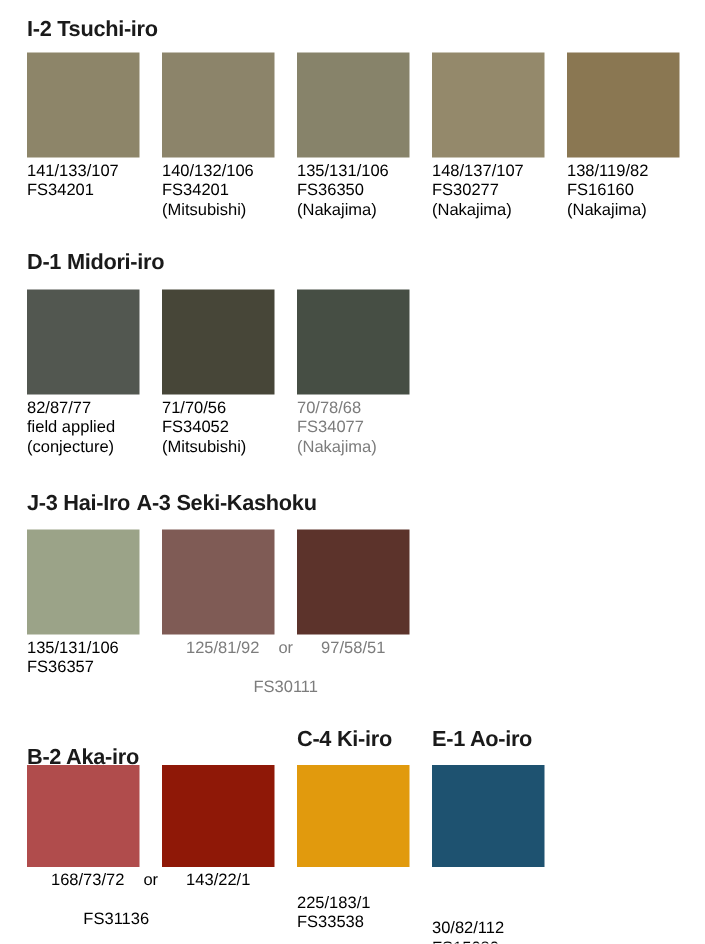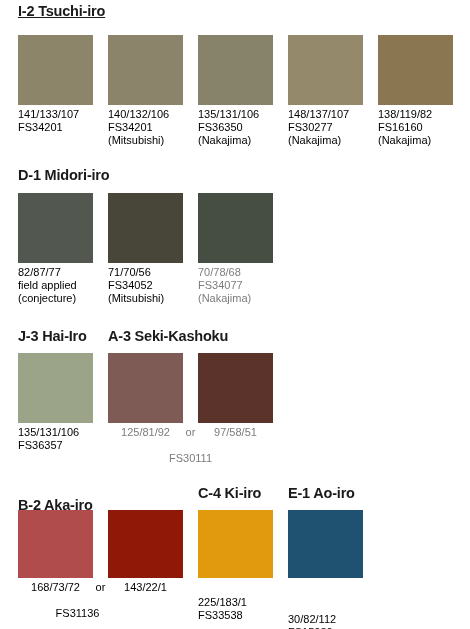--- a/index.html
+++ b/index.html
@@ -59,23 +59,22 @@
   .caption-pair.gray {
     color: #7c7c7c;
   }
   .pair-row {
     position: relative;
     height: 13.2px;
     width: 100%;
   }
   .pair-left {
     position: absolute;
-    left: 0;
-    width: 75px;
-    text-align: center;
+    left: 16px;
+    width: 75px;
   }
   .pair-or {
     position: absolute;
     left: 75px;
     width: 15px;
     text-align: center;
   }
   .pair-right {
     position: absolute;
     left: 90px;
@@ -87,21 +86,21 @@
     width: 75px;
     text-align: center;
     margin-top: 13px;
   }
 </style>
 </head>
 <body>
 
 <div class="sheet">
 
-  <div class="section-heading" style="left:18px; top:3px;text-decoration:underline;">I-2 Tsuchi-iro</div>
+  <div class="section-heading" style="left:18px; top:12px;">I-2 Tsuchi-iro</div>
 
   <div class="swatch" style="left: 18px; top: 35px; background-color: rgb(141, 133, 105);"></div>
   <div class="caption" style="left:18px; top:108px;">
     <span class="line">141/133/107</span>
     <span class="line">FS34201</span>
 
   </div>
 
   <div class="swatch" style="left: 108px; top: 35px; background-color: rgb(140, 132, 106);"></div>
   <div class="caption" style="left:108px; top:108px;">
@@ -155,21 +154,21 @@
   </div>
 
   <div class="section-heading" style="left:18px; top:328px;">J-3 Hai-Iro</div>
 
   <div class="swatch" style="left: 18px; top: 353px; background-color: rgb(155, 163, 136);"></div>
   <div class="caption" style="left:18px; top:426px;">
     <span class="line">135/131/106</span>
     <span class="line">FS36357</span>
   </div>
 
-  <div class="section-heading" style="left:108px; top:328px;text-align:center;">A-3 Seki-Kashoku</div>
+  <div class="section-heading" style="left:91px; top:328px;text-align:center;">A-3 Seki-Kashoku</div>
 
   <div class="swatch" style="left: 108px; top: 353px; background-color: rgb(127, 91, 85);"></div>
   <div class="swatch" style="left: 198px; top: 353px; background-color: rgb(92, 51, 43);"></div>
 
   <div class="caption-pair gray" style="left:108px; top:426px; width:165px;">
     <div class="pair-row">
       <span class="pair-left">125/81/92</span>
       <span class="pair-or">or</span>
       <span class="pair-right">97/58/51</span>
     </div>

